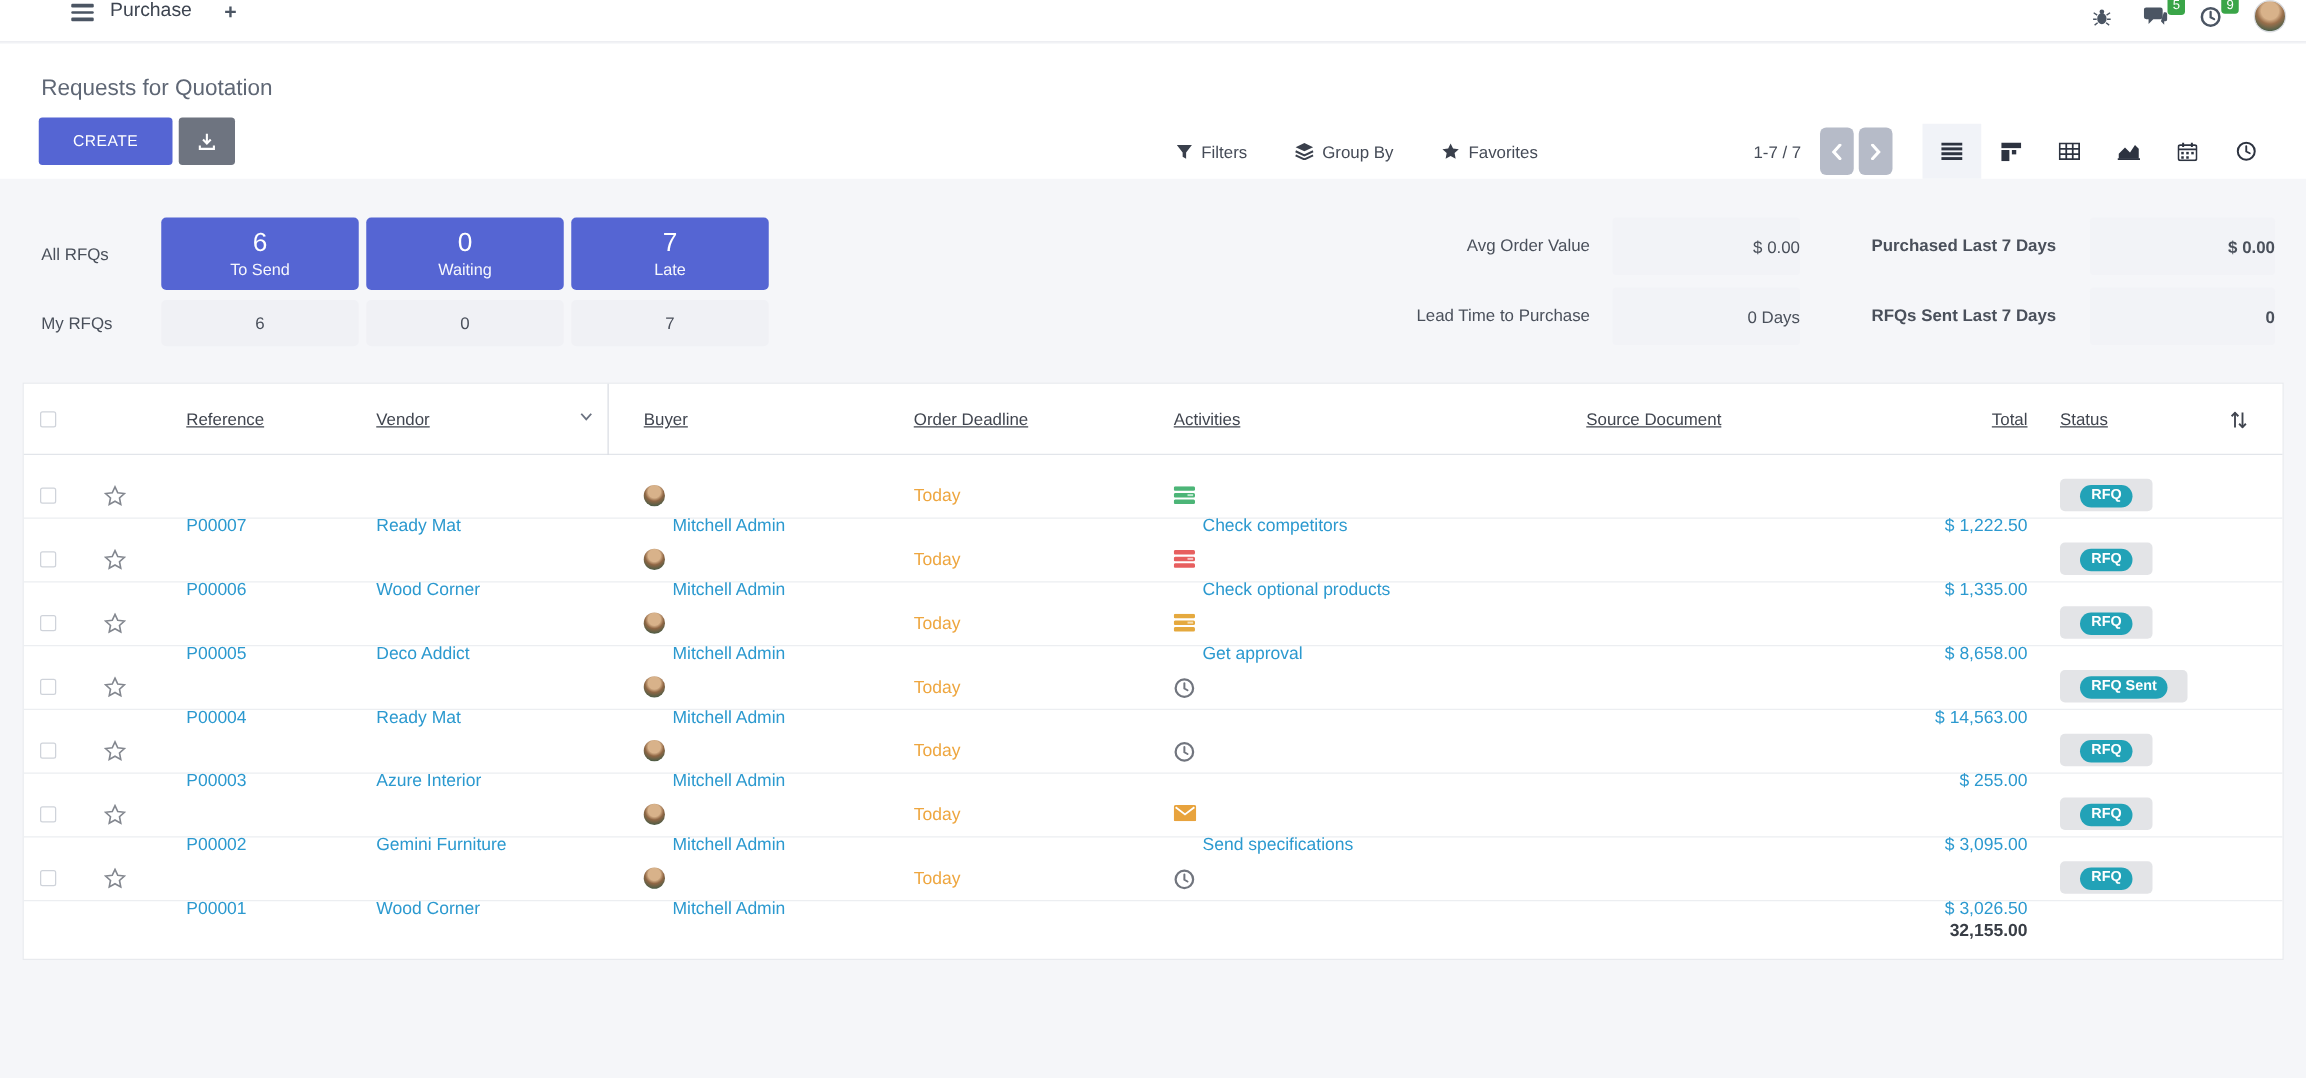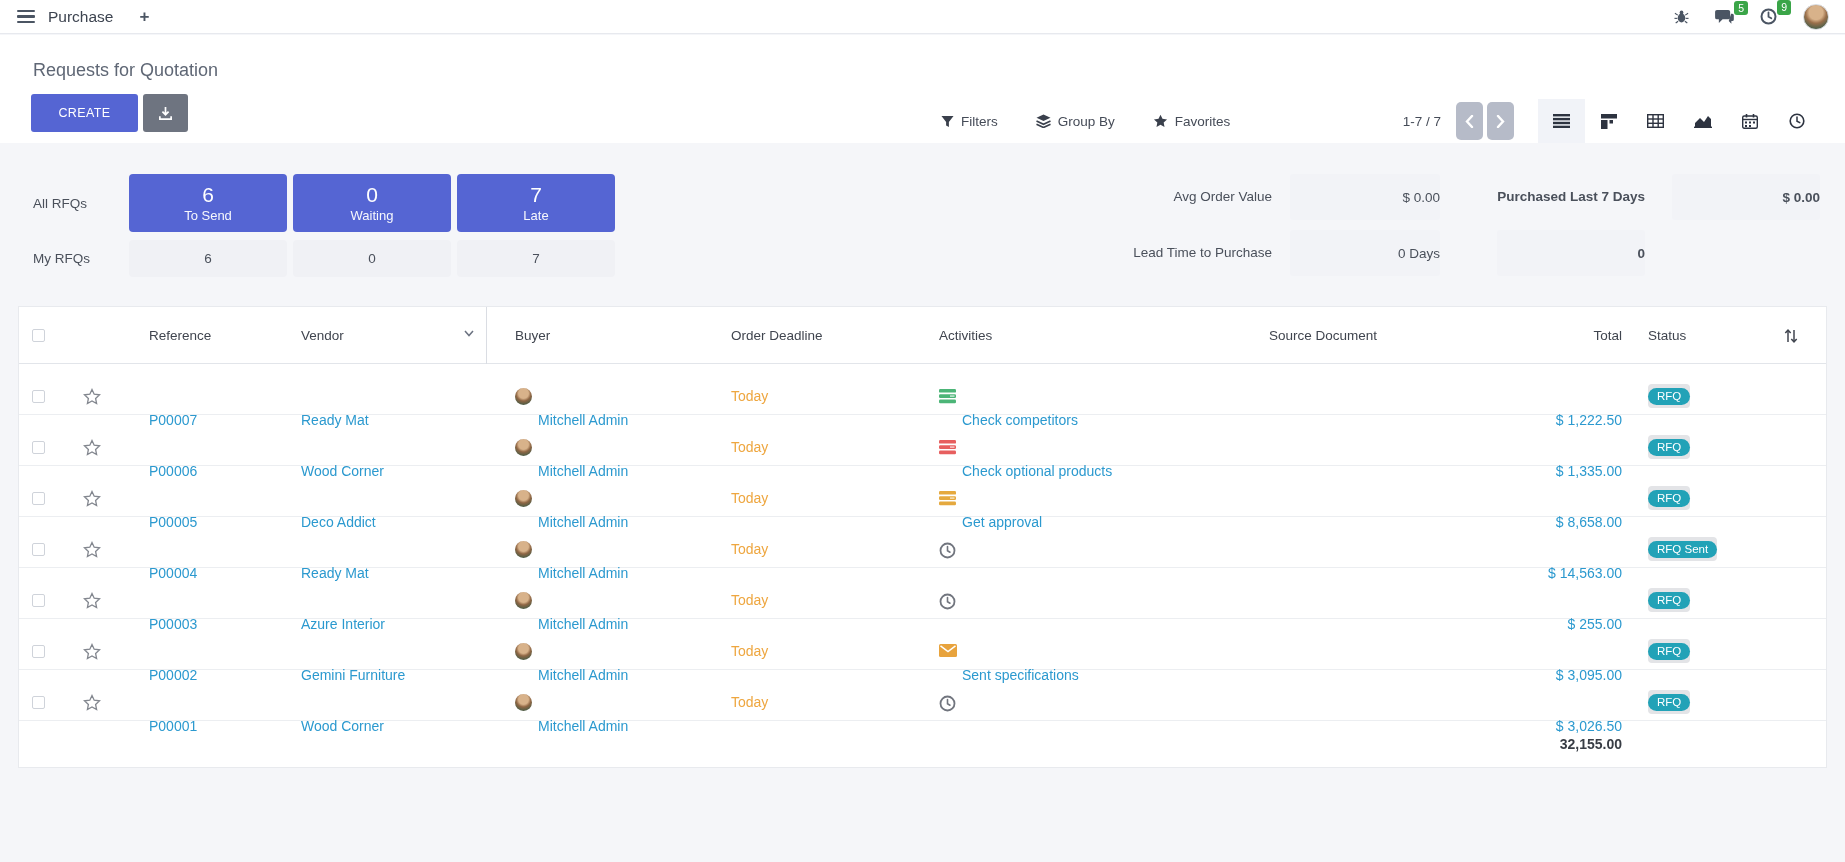--- a/index.html
+++ b/index.html
@@ -5,21 +5,21 @@
   * { box-sizing: border-box; }
   html,body { margin:0; padding:0; }
   body {
     width:1845px; height:862px; overflow:hidden; position:relative;
     background:#f5f6f9; font-family:"Liberation Sans", sans-serif; color:#4a505b;
   }
   svg { display:block; }
 
   
   .topbar { position:absolute; top:0; left:0; right:0; height:34px; background:#fff;
-            border-bottom:1px solid #e7e9ee; display:flex; align-items:center; z-index:5;}
+            border-bottom:1px solid #e7e9ee; display:flex; align-items:flex-start; z-index:5;padding-left:40px;}
   .hamburger { width:18px; margin-left:17px; cursor:pointer; }
   .hamburger div { height:2.5px; background:#4b5563; margin:3px 0; border-radius:1px;}
   .app-name { margin-left:13px; font-size:15.5px; color:#3d4450; }
   .newtab { margin-left:26px; font-size:17px; font-weight:bold; color:#4b5563; cursor:pointer;}
   .topbar-right { margin-left:auto; display:flex; align-items:center; gap:26px; margin-right:16px; }
   .tb-icon { position:relative; cursor:pointer; }
   .count-badge { position:absolute; top:-8px; right:-14px; background:#3aa548; color:#fff;
                  font-size:10.5px; line-height:1; padding:2px 4px; border-radius:3px; }
   .avatar-lg { width:26px; height:26px; border-radius:50%;
       background: radial-gradient(circle at 50% 32%, #d8b28a 0 34%, #9a6f4b 52%, #51614a 78%, #3b4a3c 100%);
@@ -66,42 +66,42 @@
   .metric-group.right2 { grid-template-columns:auto 148px; column-gap:27px;font-weight:bold; }
   .metric-label { font-size:13.5px; color:#4a505b; text-align:right; line-height:46px; white-space:nowrap;}
   .metric-box { height:46px; background:#f2f3f7; border-radius:3px; display:flex; align-items:center;
       justify-content:flex-end; font-size:13.5px; color:#4a505b; }
 
   
   .card { position:absolute; left:18px; right:18px; top:306px; bottom:94px; background:#fff;
       border:1px solid #e8eaee; }
   .tgrid { display:grid; grid-template-columns:38px 56px 150px 224px 216px 212px 312px 240px 155px 150px 1fr;
       align-items:center; }
-  .thead { height:57px; border-bottom:1px solid #e2e5ea; font-size:13.5px; color:#40454f; }
+  .thead { height:57px; border-bottom:1px solid #e2e5ea; font-size:13.5px; color:#40454f;text-decoration:underline; }
   .trow  { height:51px; border-bottom:1px solid #eceef1; font-size:14px; }
   .tfoot { height:45px; font-size:14px; }
   .c-sel { display:flex; justify-content:center; }
   .c-star { padding-left:26px; }
   .c-ref { padding-left:36px; }
   .c-vendor { padding-left:38px; }
   .c-buyer { padding-left:28px; display:flex; align-items:center; }
   .c-deadline { padding-left:28px; }
   .c-activities { padding-left:24px; display:flex; align-items:center; gap:6px; }
   .c-source { padding-left:42px; }
   .c-total { text-align:right; }
   .c-status { padding-left:26px; }
   .c-settings { display:flex; justify-content:flex-end; padding-right:28px; }
   .th-vendor { position:relative; border-right:1px solid #dadde3; height:57px; line-height:57px; }
   .th-vendor .sortchev { position:absolute; right:12px; top:23px; }
   .checkbox { width:13px; height:13px; border:1px solid #cfd3da; border-radius:2px; background:#fff; cursor:pointer;}
   .link { color:#2b99cf; cursor:pointer;margin-top:48px; }
   .deadline { color:#eea63f; }
   .avatar-sm { width:17px; height:17px; border-radius:50%; margin-right:6px; flex:none;
       background: radial-gradient(circle at 50% 32%, #d8b28a 0 34%, #8f6644 52%, #4c5c46 80%, #38463a 100%);}
-  .badge-wrap { display:inline-block; background:#e3e4e7; border-radius:4px; padding:3px 0; }
+  .badge-wrap { display:inline-block; background:#e3e4e7; border-radius:4px; padding:3px 16px;font-weight:bold; }
   .badge-pill { display:inline-block; background:#22a2b7; color:#fff; border-radius:11px;
       padding:2px 9px 3px; font-size:11.5px; line-height:1.1; }
   .total-sum { font-weight:bold; color:#383d45; }
   .star-btn { cursor:pointer; }
   .act-icon { width:17px; height:15px; flex:none; cursor:pointer; }
 </style>
 </head>
 <body>
 
 <div class="topbar">
@@ -296,20 +296,21 @@
   <div class="metric-box">
         <span>0 Days</span>
       </div>
 </div>
   <div class="metric-group right2" id="metrics-right" style="right:25px;">
   <div class="metric-label">Purchased Last 7 Days</div>
   <div class="metric-box">
         <span>$ 0.00</span>
       </div>
 
+  <div class="metric-label">RFQs Sent Last 7 Days</div>
   <div class="metric-box">
         <span>0</span>
       </div>
 </div>
 </div>
 
 <div class="card">
   <div class="tgrid thead">
     <div class="c-sel">
         <div class="checkbox"></div>
@@ -550,21 +551,21 @@
       <span class="link">Mitchell Admin</span>
     </div>
     <div class="c-deadline deadline">Today</div>
     <div class="c-activities">
       <span class="act-icon">
             <svg width="18" height="13" viewBox="0 0 18 13">
               <rect width="18" height="13" rx="1.5" fill="#e8a33d"></rect>
               <path d="M1.5 1.8 L9 7.5 L16.5 1.8" fill="none" stroke="#fff" stroke-width="1.5"></path>
             </svg>
           </span>
-      <span class="link">Sent specifications</span>
+      <span class="link">Send specifications</span>
     </div>
     <div class="c-source"></div>
     <div class="c-total link">$ 3,095.00</div>
     <div class="c-status">
       <span class="badge-wrap"><span class="badge-pill">RFQ</span></span>
     </div>
     <div></div>
   </div>
 
   <div class="tgrid trow">

